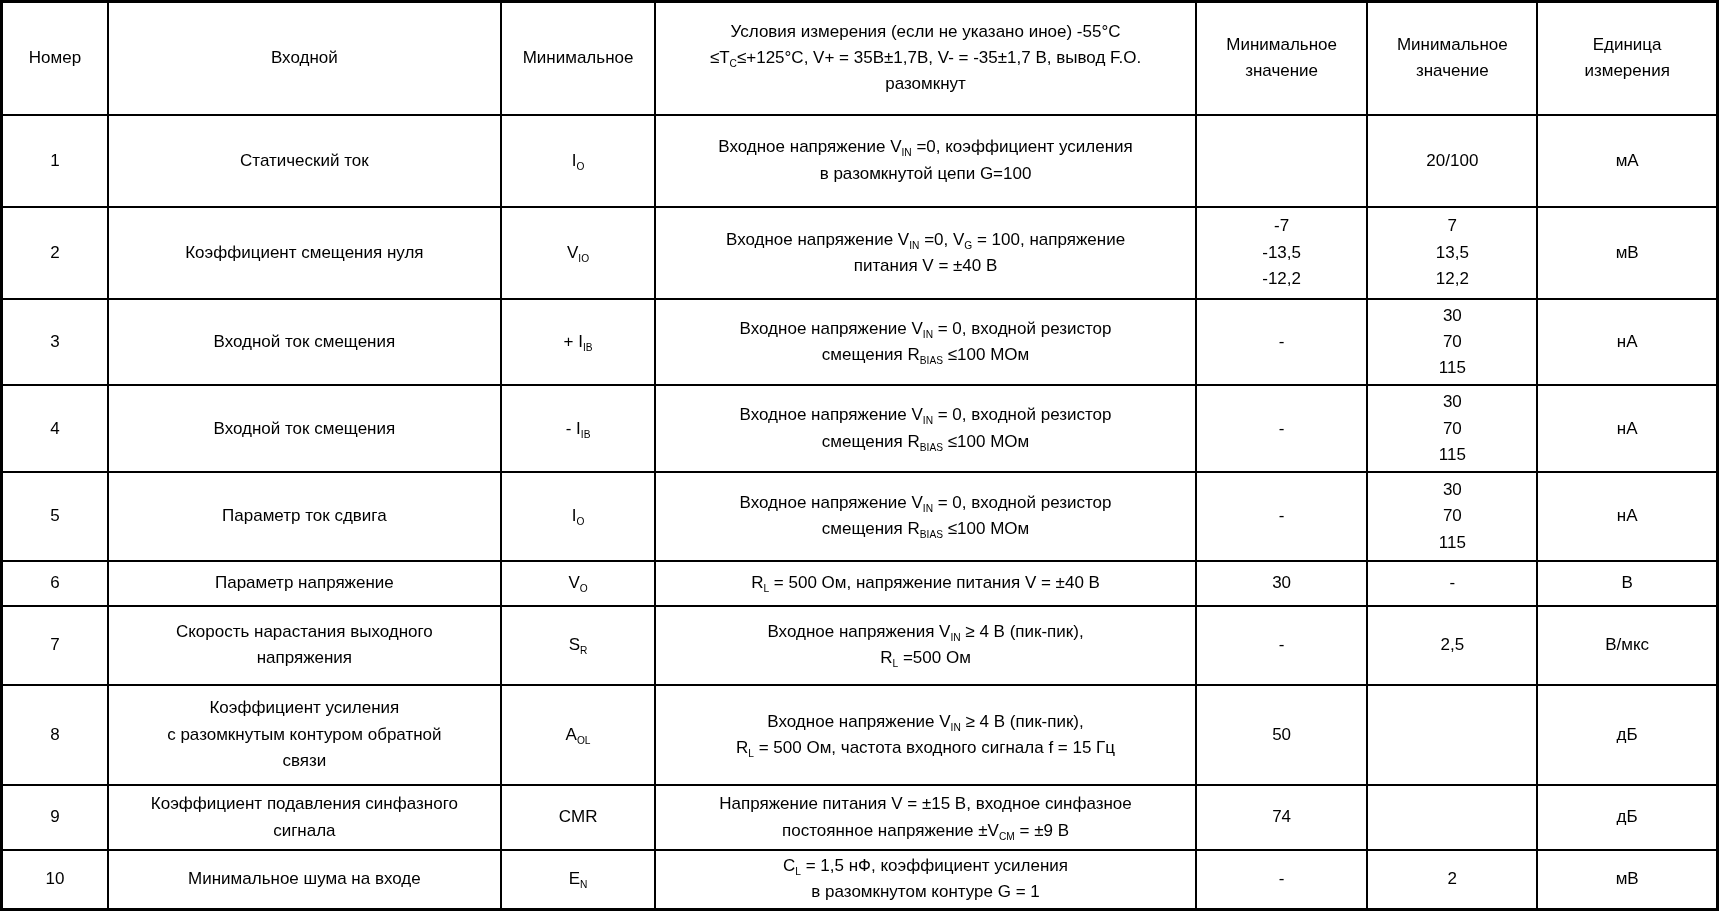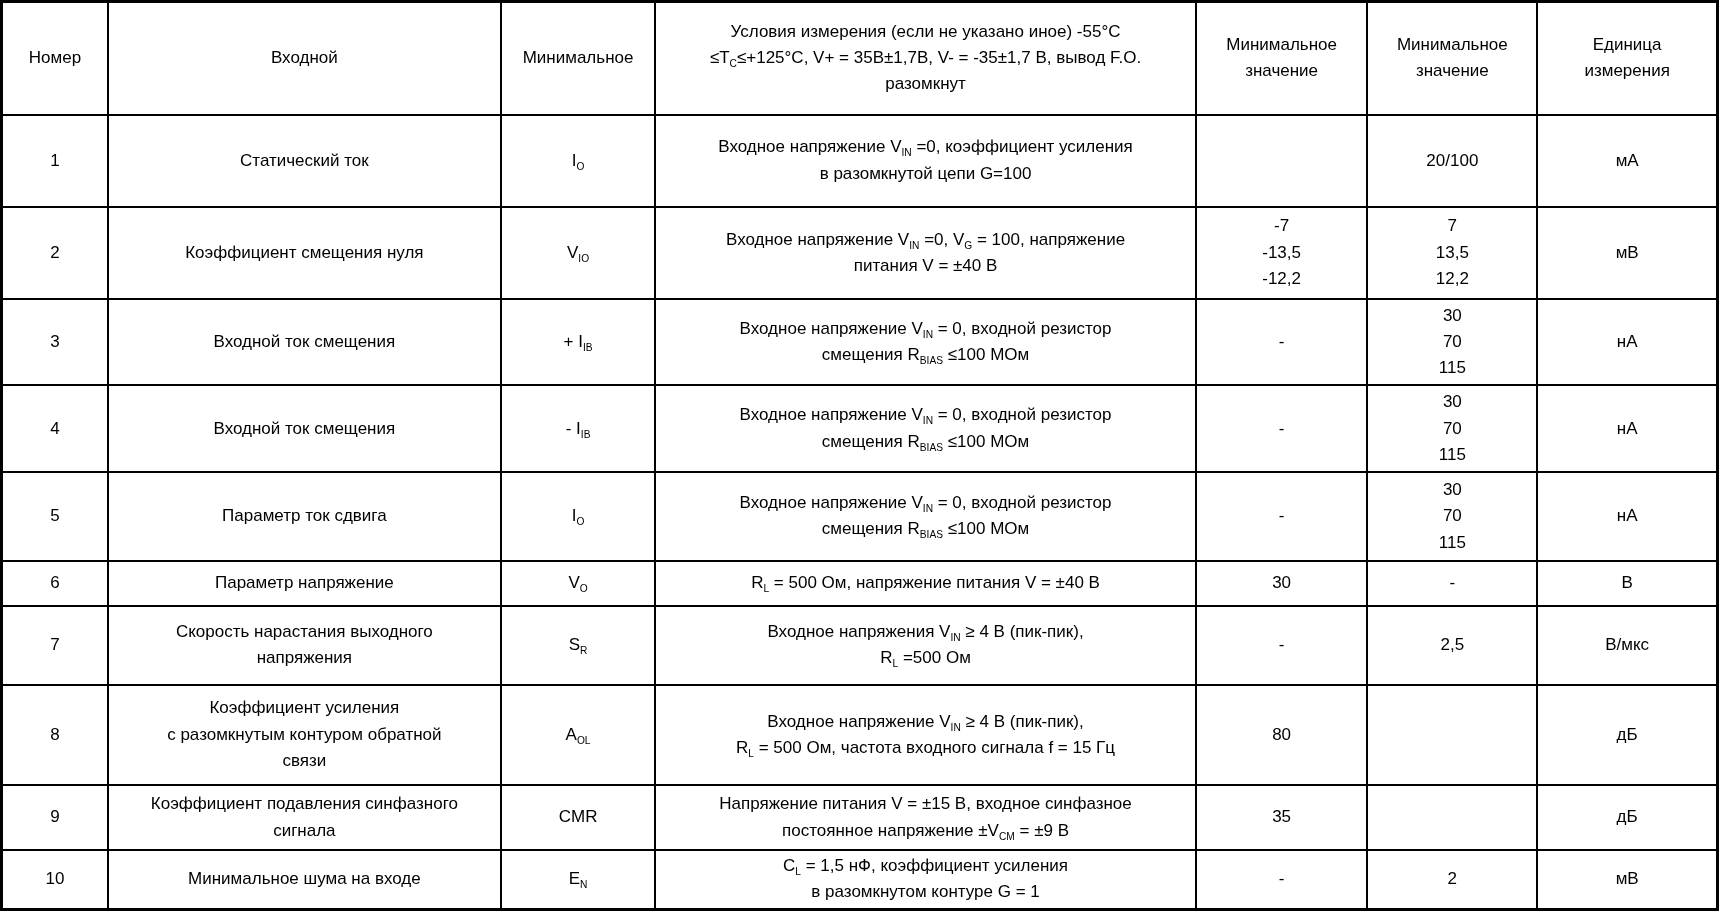--- a/index.html
+++ b/index.html
@@ -171,32 +171,32 @@
         <td>В/мкс</td>
       </tr>
       <tr>
         <td>8</td>
         <td>Коэффициент усиления
 с разомкнутым контуром обратной
 связи</td>
         <td>A<sub>OL</sub></td>
         <td>Входное напряжение V<sub>IN</sub> ≥ 4 В (пик-пик),
 R<sub>L</sub> = 500 Ом, частота входного сигнала f = 15 Гц</td>
-        <td>80</td>
+        <td>50</td>
         <td></td>
         <td>дБ</td>
       </tr>
       <tr>
         <td>9</td>
         <td>Коэффициент подавления синфазного
 сигнала</td>
         <td>CMR</td>
         <td>Напряжение питания V = ±15 В, входное синфазное
 постоянное напряжение ±V<sub>CM</sub> = ±9 В</td>
-        <td>35</td>
+        <td>74</td>
         <td></td>
         <td>дБ</td>
       </tr>
       <tr>
         <td>10</td>
         <td>Минимальное шума на входе</td>
         <td>E<sub>N</sub></td>
         <td>C<sub>L</sub> = 1,5 нФ, коэффициент усиления
 в разомкнутом контуре G = 1</td>
         <td>-</td>

